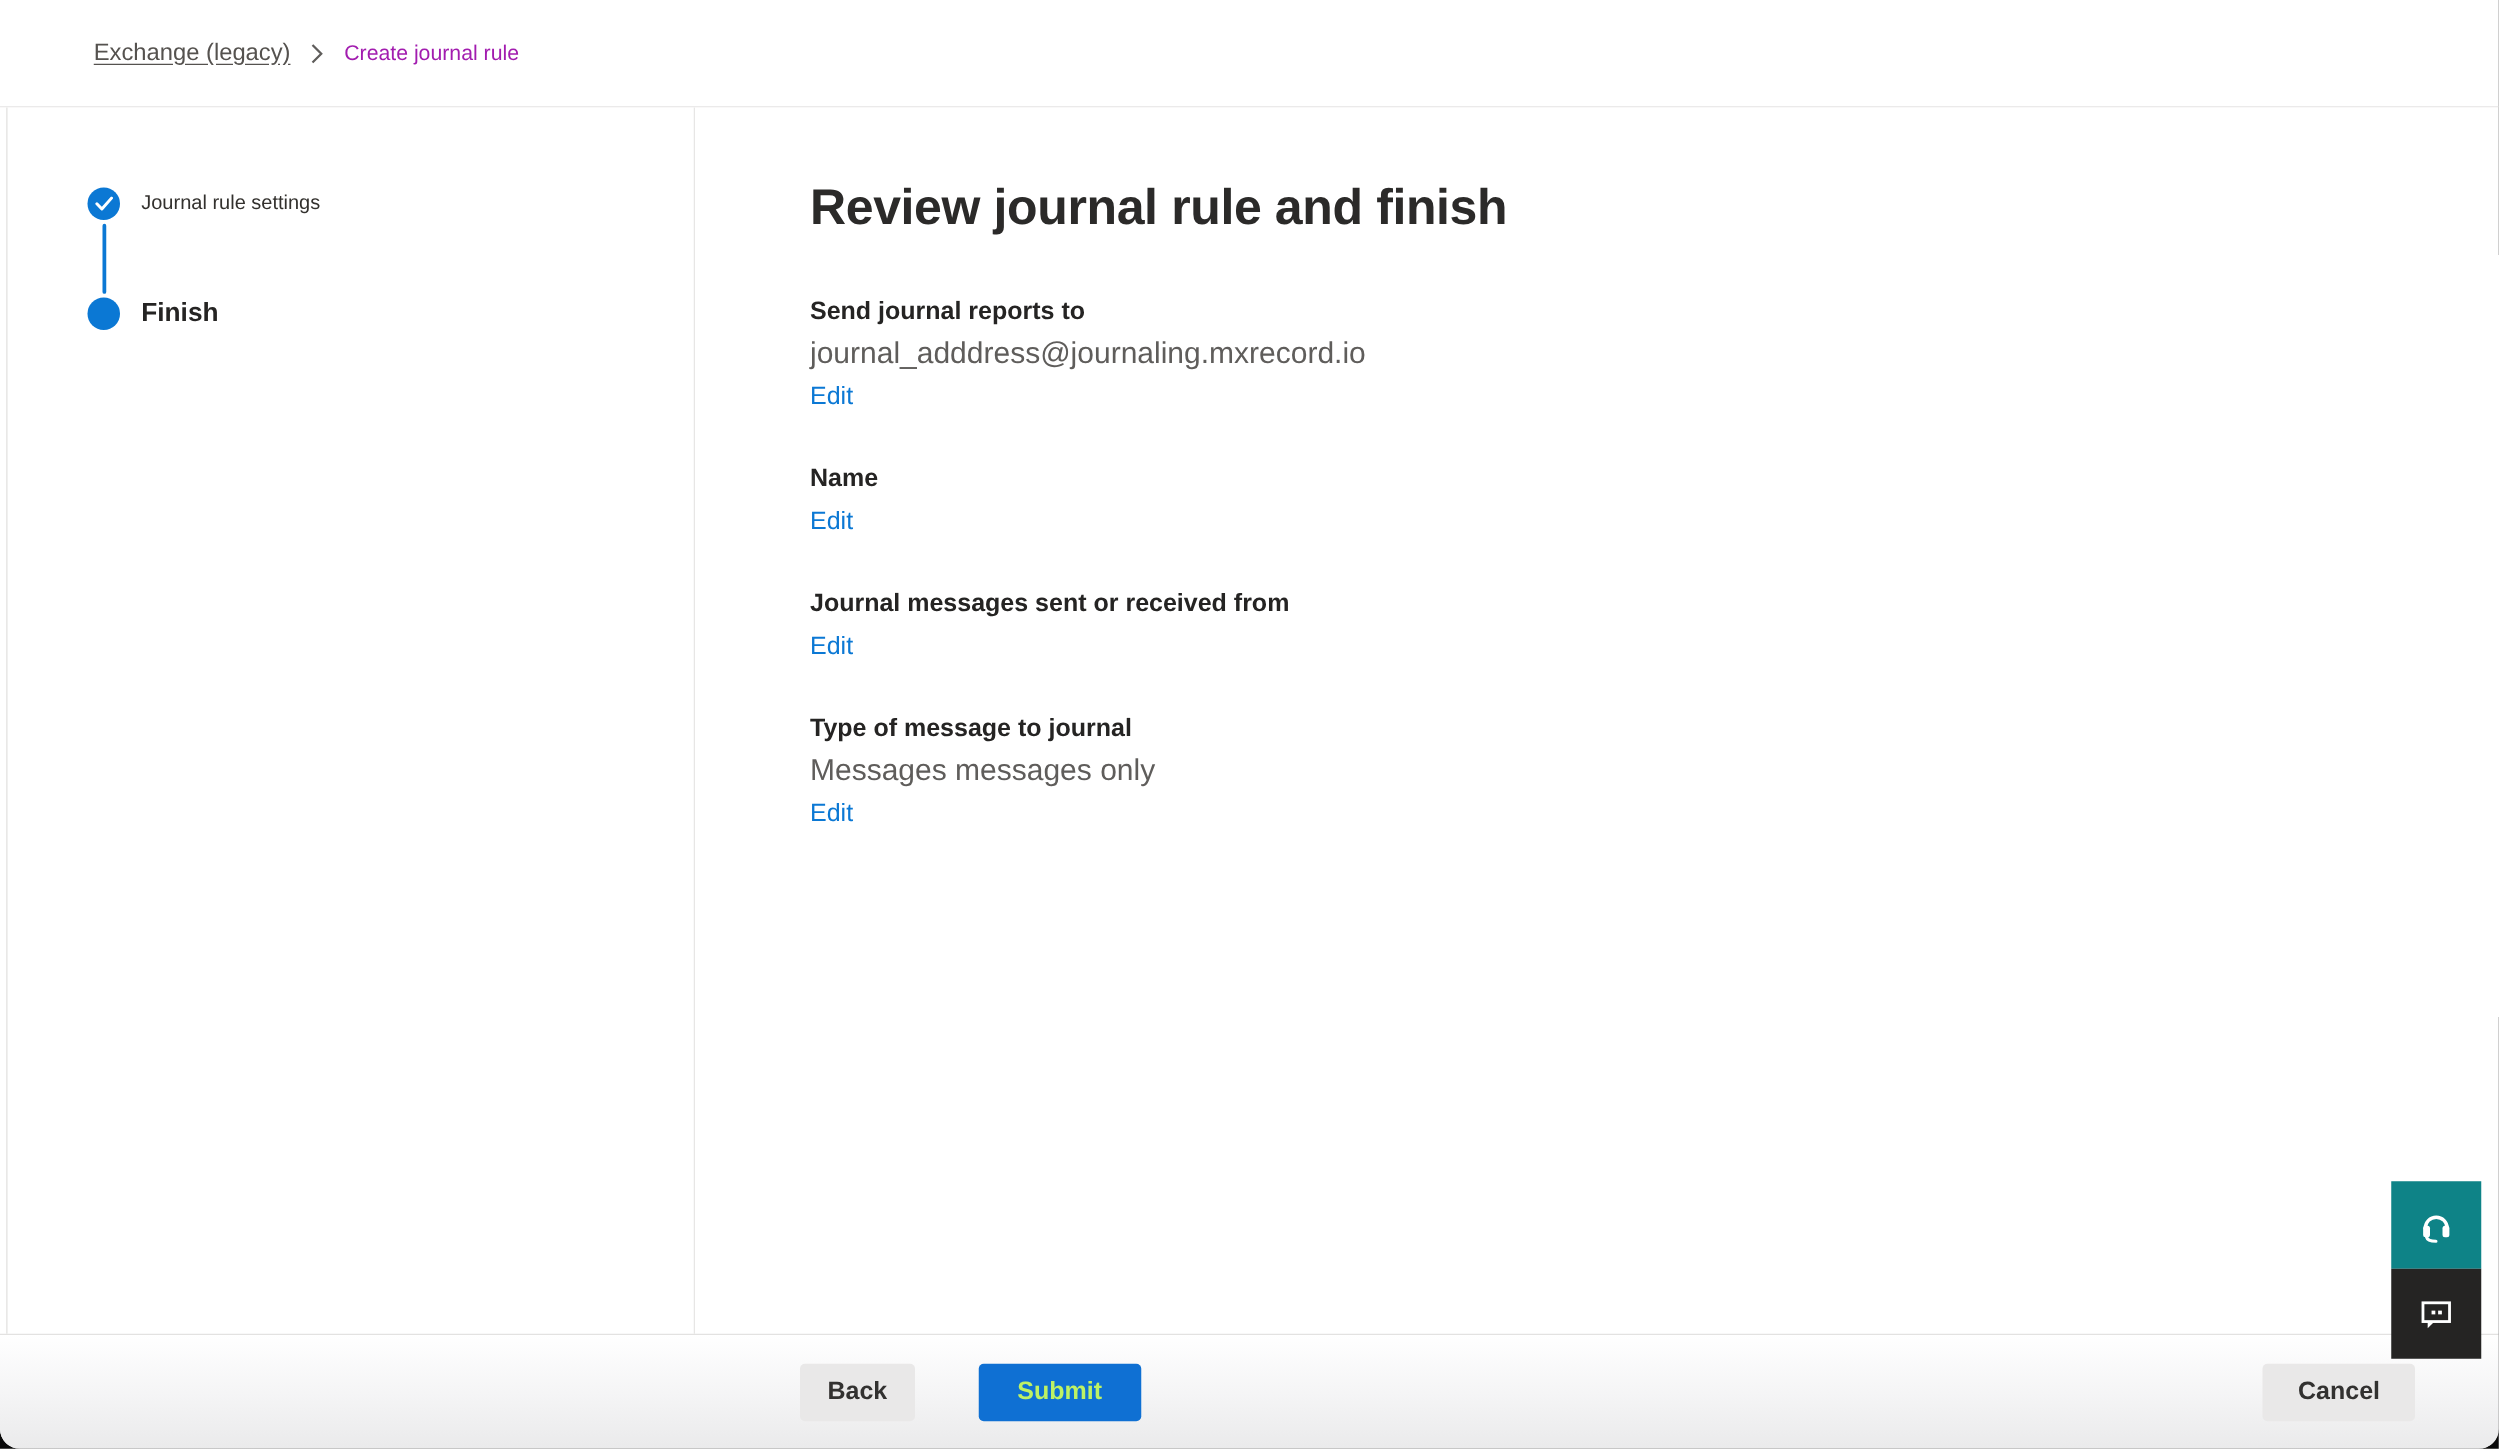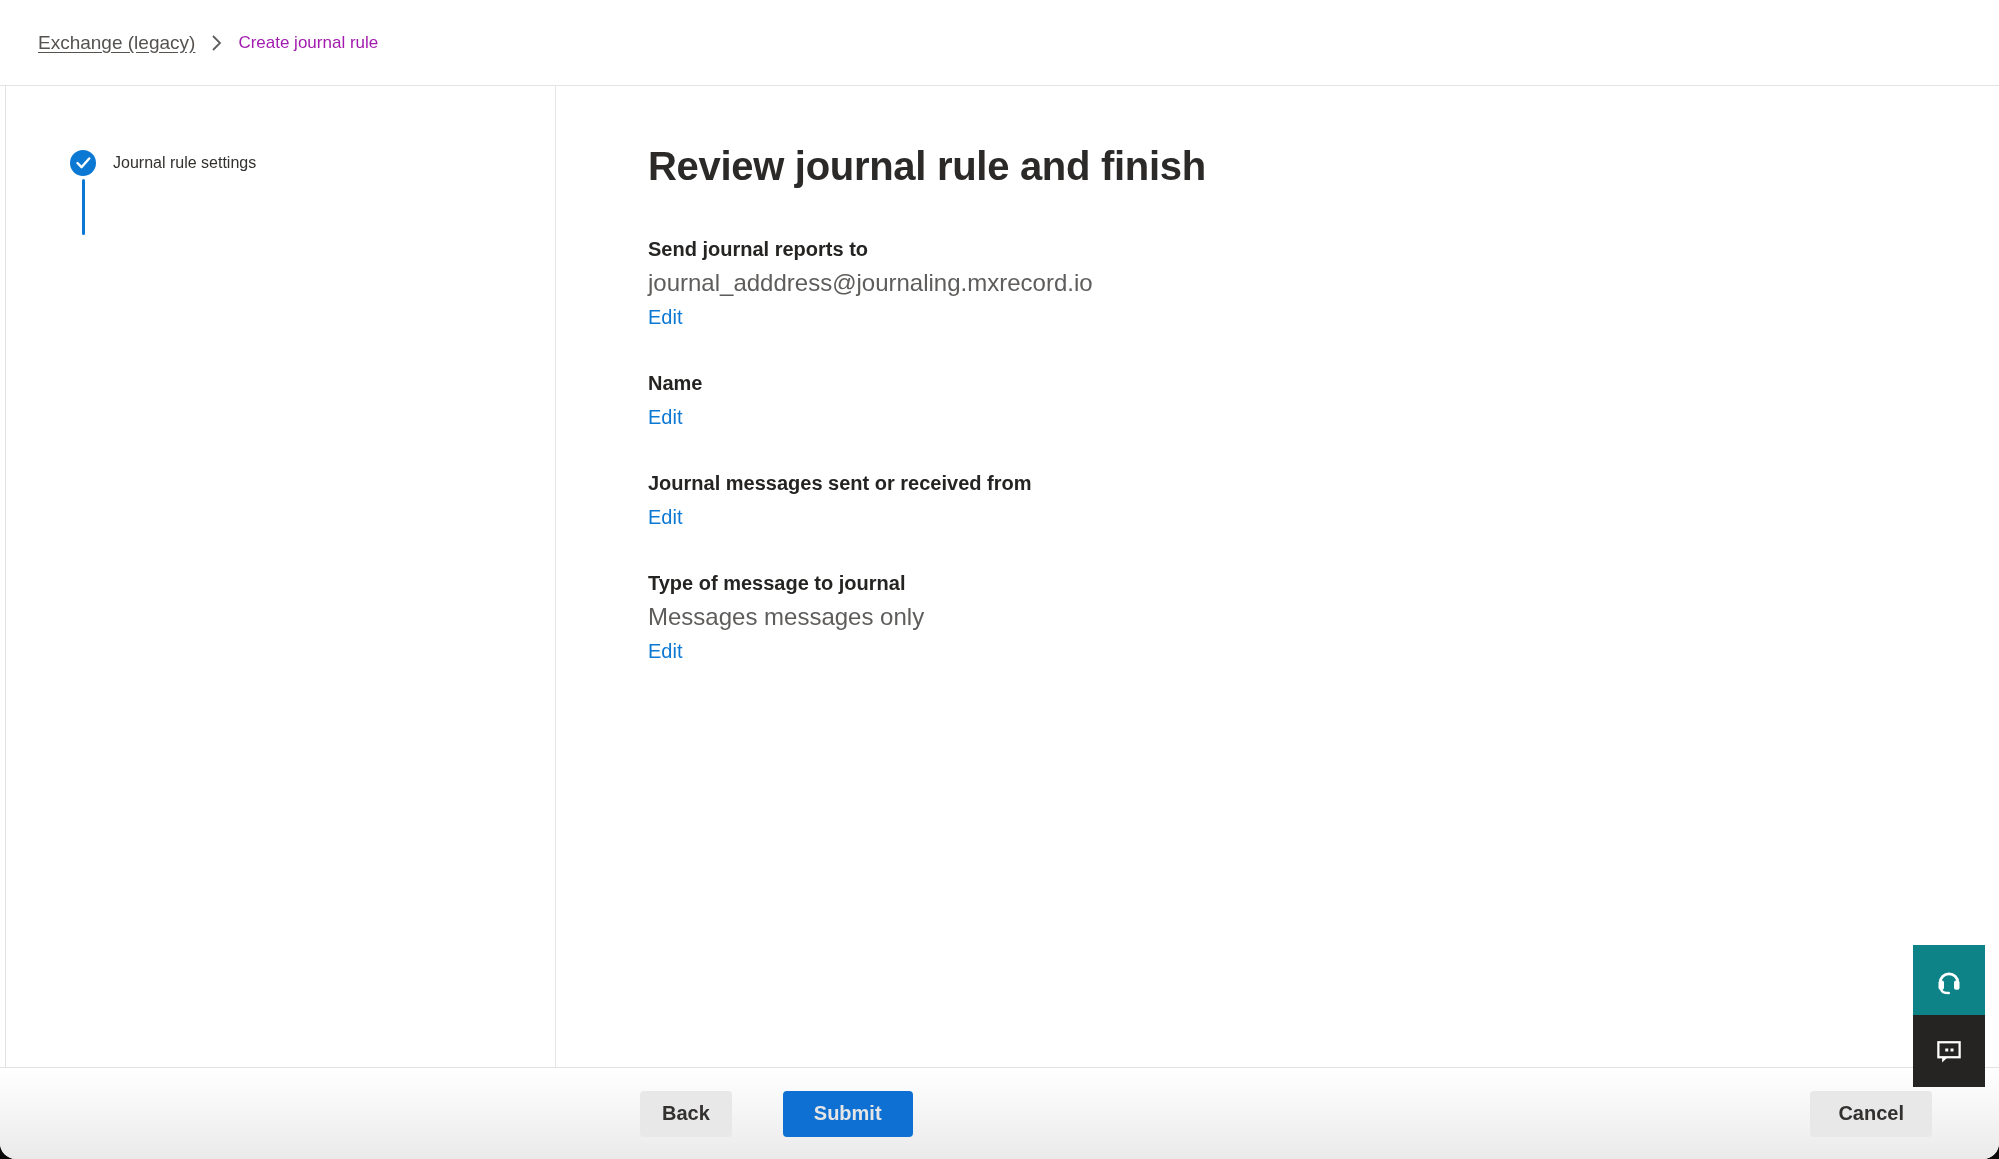--- a/index.html
+++ b/index.html
@@ -14,21 +14,21 @@
     position:absolute; inset:0;
     background:#ffffff;
     border-radius:0 0 16px 16px;
     overflow:hidden;
     display:flex; flex-direction:column;
   }
   
   .topbar {
     height:86px; flex:0 0 86px;
     display:flex; align-items:center;
-    padding-left:38px;
+    padding-left:75px;
     background:#ffffff;
     border-bottom:1px solid #e5e4e3;
   }
   .crumb-link {
     font-size:19px; color:#55524f;
     text-decoration:underline; text-underline-offset:3px;
     cursor:pointer;
   }
   .crumb-sep { margin:0 16px; display:flex; align-items:center; }
   .crumb-current { font-size:17px; color:#a21caf; }
@@ -87,21 +87,21 @@
     padding-left:640px; padding-right:67px;
     position:relative;
   }
   .btn {
     height:46px; border:none; border-radius:4px;
     font-family:inherit; font-size:20px; font-weight:600;
     color:#323130; background:#e9e8e8;
     padding:0 22px; cursor:pointer;text-align:center;
   }
   .btn.primary {
-    background:var(--submit-blue); color:#e5e5e5; padding:0 31px;
+    background:var(--submit-blue); color:#bef264; padding:0 31px;
     margin-left:51px;
   }
   .btn.cancel { margin-left:auto; padding:0 28px; }
   
   .float-btn {
     position:absolute; right:14px; width:72px;
     display:flex; align-items:center; justify-content:center;
     border:none; cursor:pointer; z-index:20;
   }
   .float-help     { top:945px; height:70px; background:var(--help-teal); }
@@ -127,20 +127,24 @@
     <div class="sidebar">
       <div class="step-row completed">
         <span class="step-dot">
           <svg width="15" height="12" viewBox="0 0 15 12">
             <polyline points="1.5,6 5.5,10.2 13.2,1.5" fill="none" stroke="#ffffff" stroke-width="2.4" stroke-linecap="round" stroke-linejoin="round"></polyline>
           </svg>
         </span>
         <span class="step-label">Journal rule settings</span>
       </div>
       <div class="step-connector"></div>
+      <div class="step-row current">
+        <span class="step-dot"></span>
+        <span class="step-label">Finish</span>
+      </div>
     </div>
 
     <div class="main">
       <h1 class="page-title">Review journal rule and finish</h1>
 
       <div class="section">
         <div class="label">Send journal reports to</div>
         <div class="value">journal_adddress@journaling.mxrecord.io</div>
         <a class="edit">Edit</a>
       </div>

